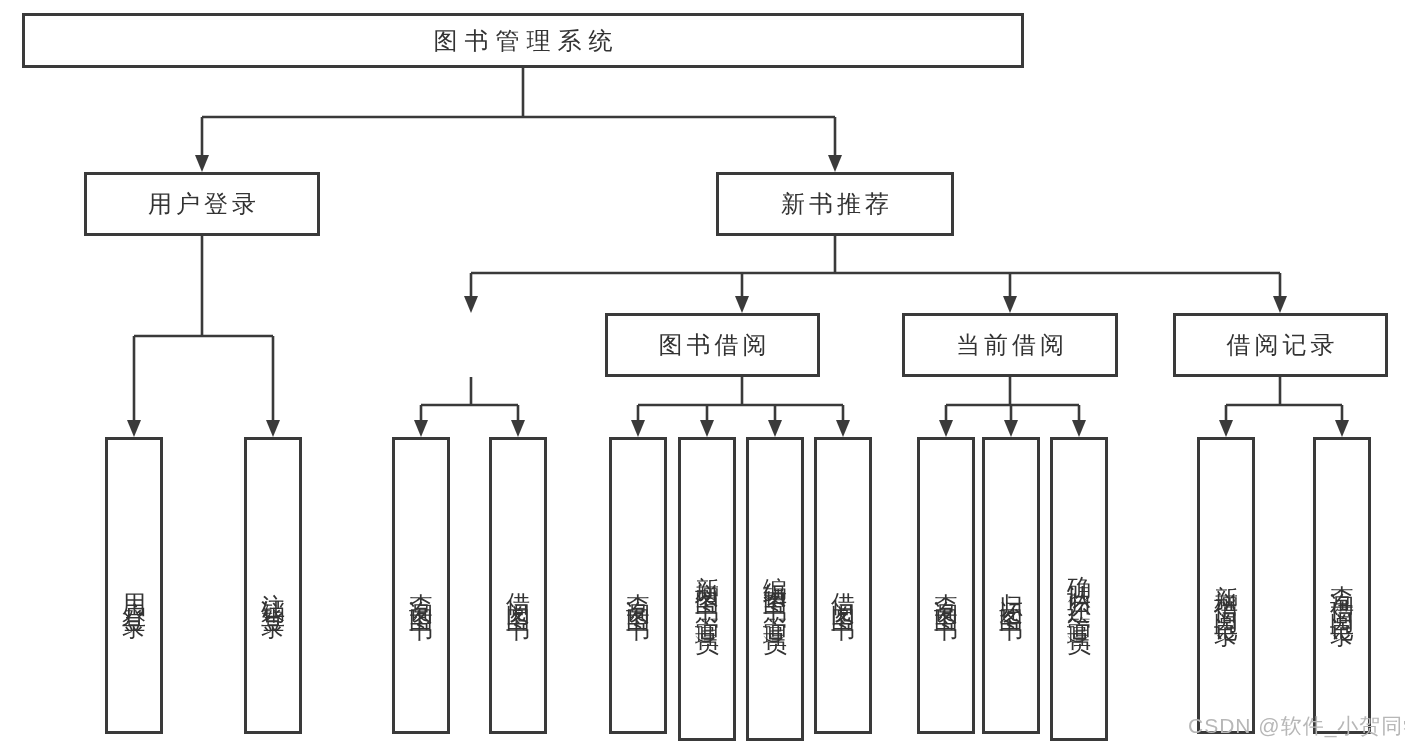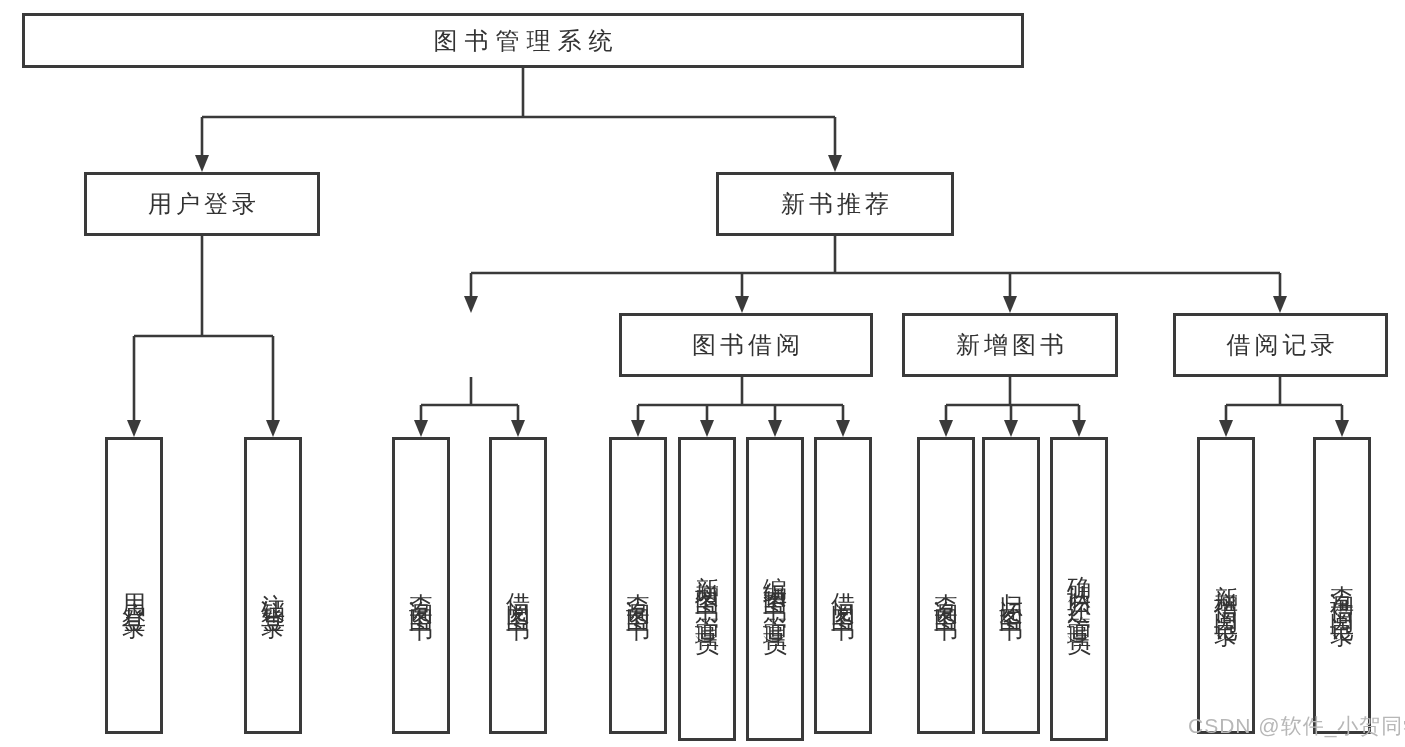--- a/index.html
+++ b/index.html
@@ -83,22 +83,22 @@
       <polygon points="1072,420 1086,420 1079,437" fill="#3a3a3a"></polygon>
       <polygon points="1219,420 1233,420 1226,437" fill="#3a3a3a"></polygon>
       <polygon points="1335,420 1349,420 1342,437" fill="#3a3a3a"></polygon>
     </svg>
 
   <div class="box hbox rootbox" style="left:22px;top:13px;width:1002px;height:55px">图书管理系统</div>
 
   <div class="box hbox" style="left:84px;top:172px;width:236px;height:64px">用户登录</div>
   <div class="box hbox" style="left:716px;top:172px;width:238px;height:64px">新书推荐</div>
 
-  <div class="box hbox" style="left:619px;top:313px;width:254px;height:64px">图书借阅</div>
-  <div class="box hbox" style="left:902px;top:313px;width:216px;height:64px">新增图书</div>
+  <div class="box hbox" style="left:605px;top:313px;width:215px;height:64px">图书借阅</div>
+  <div class="box hbox" style="left:902px;top:313px;width:216px;height:64px">当前借阅</div>
   <div class="box hbox" style="left:1173px;top:313px;width:215px;height:64px">借阅记录</div>
 
   <div class="box vbox" style="left:105px;top:437px;width:58px;height:297px">用户登录</div>
   <div class="box vbox" style="left:244px;top:437px;width:58px;height:297px">注销登录</div>
 
   <div class="box vbox" style="left:392px;top:437px;width:58px;height:297px">查询图书</div>
   <div class="box vbox" style="left:489px;top:437px;width:58px;height:297px">借阅图书</div>
 
   <div class="box vbox" style="left:609px;top:437px;width:58px;height:297px">查询图书</div>
   <div class="box vbox" style="left:678px;top:437px;width:58px;height:304px">新增图书（管理员）</div>

